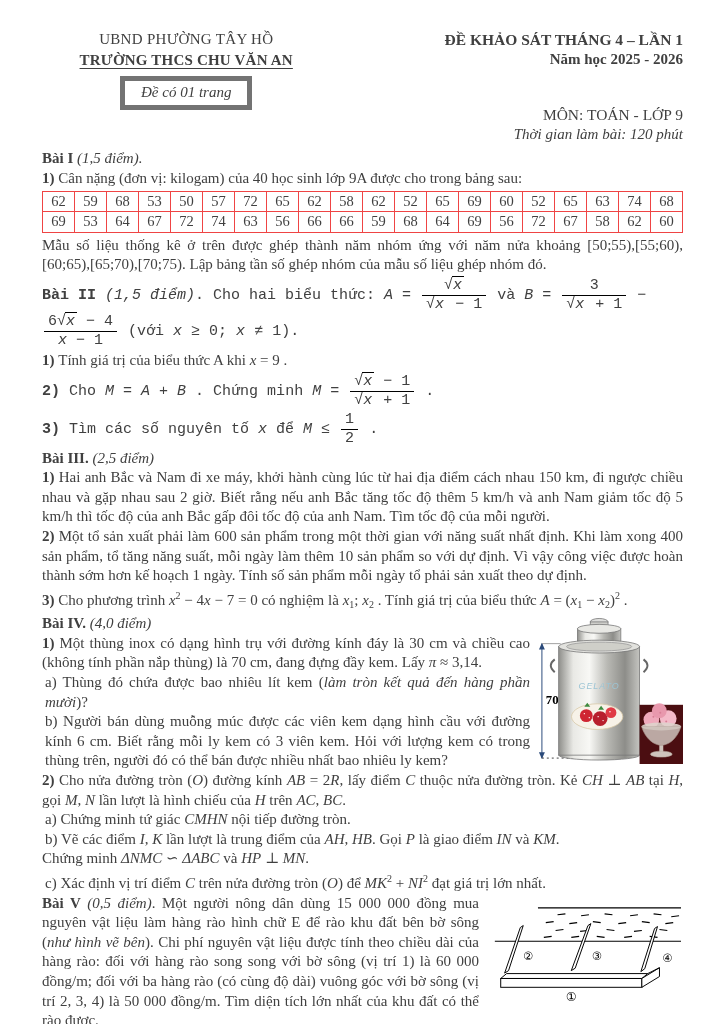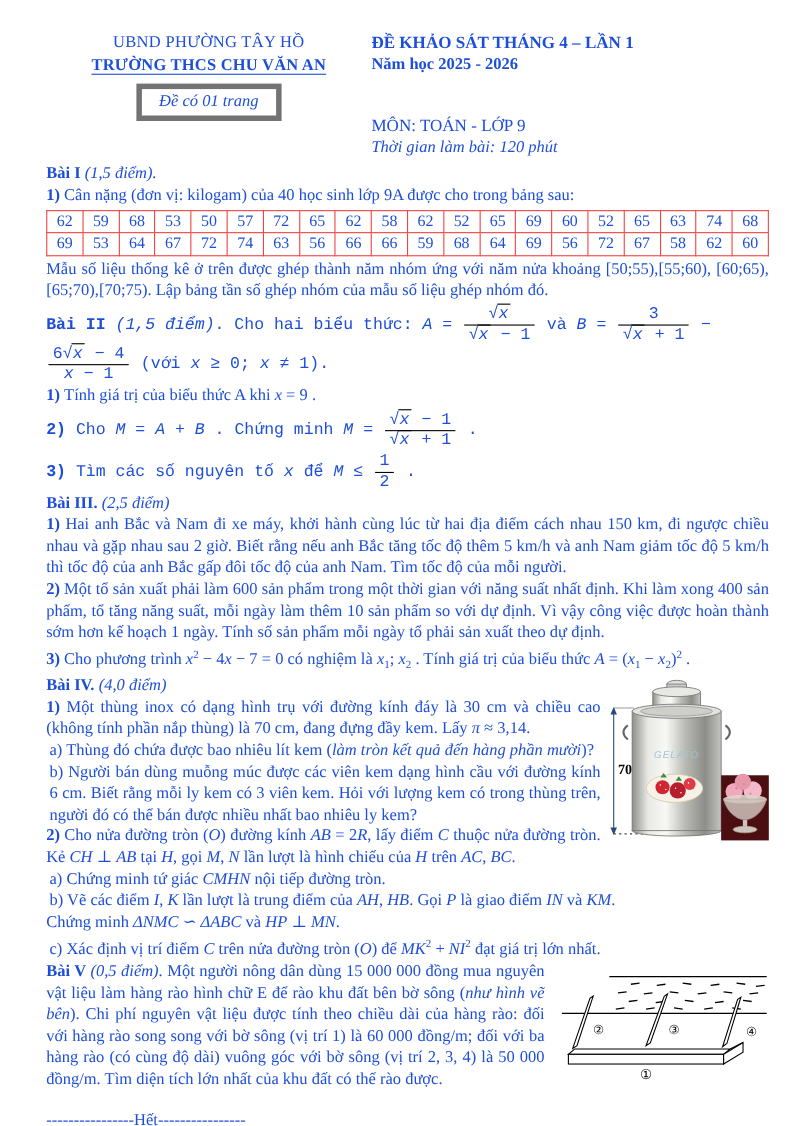--- a/index.html
+++ b/index.html
@@ -1,28 +1,28 @@
 <!DOCTYPE html>
 <html><head>
 <meta charset="utf-8">
 <style>
   html,body{margin:0;padding:0;background:#ffffff;}
   .page{
     width:725px;height:1024px;box-sizing:border-box;
-    padding:30px 26px 0 42px;
+    padding:30px 42px 0 42px;
     font-family:"Liberation Serif","DejaVu Serif",serif;
-    font-size:15px;line-height:19.6px;color:#1d4ed8;
+    font-size:15px;line-height:19.6px;color:#404040;
     overflow:hidden;position:relative;background:#fff;border-radius:17px;
   }
   p{margin:0;}
   .just{text-align:justify;}
   
   .header{display:flex;margin-bottom:5px;}
   .h-left{width:45%;text-align:center;}
-  .h-right{width:55%;text-align:left;}
+  .h-right{width:55%;text-align:right;}
   .org{letter-spacing:.3px;}
   .school{font-weight:bold;text-decoration:underline;text-underline-offset:3px;margin-top:1px;letter-spacing:.2px;}
   .page-box{display:inline-block;border:5px solid #737373;padding:2px 16px;margin-top:6px;font-style:italic;}
   .title{font-weight:bold;font-size:15.5px;}
   .year{font-weight:bold;}
   .subject{font-weight:normal;font-size:15.5px;margin-top:36px;}
   .duration{font-style:italic;}
   
   .r-n{}
   .r-b{font-weight:bold;}

